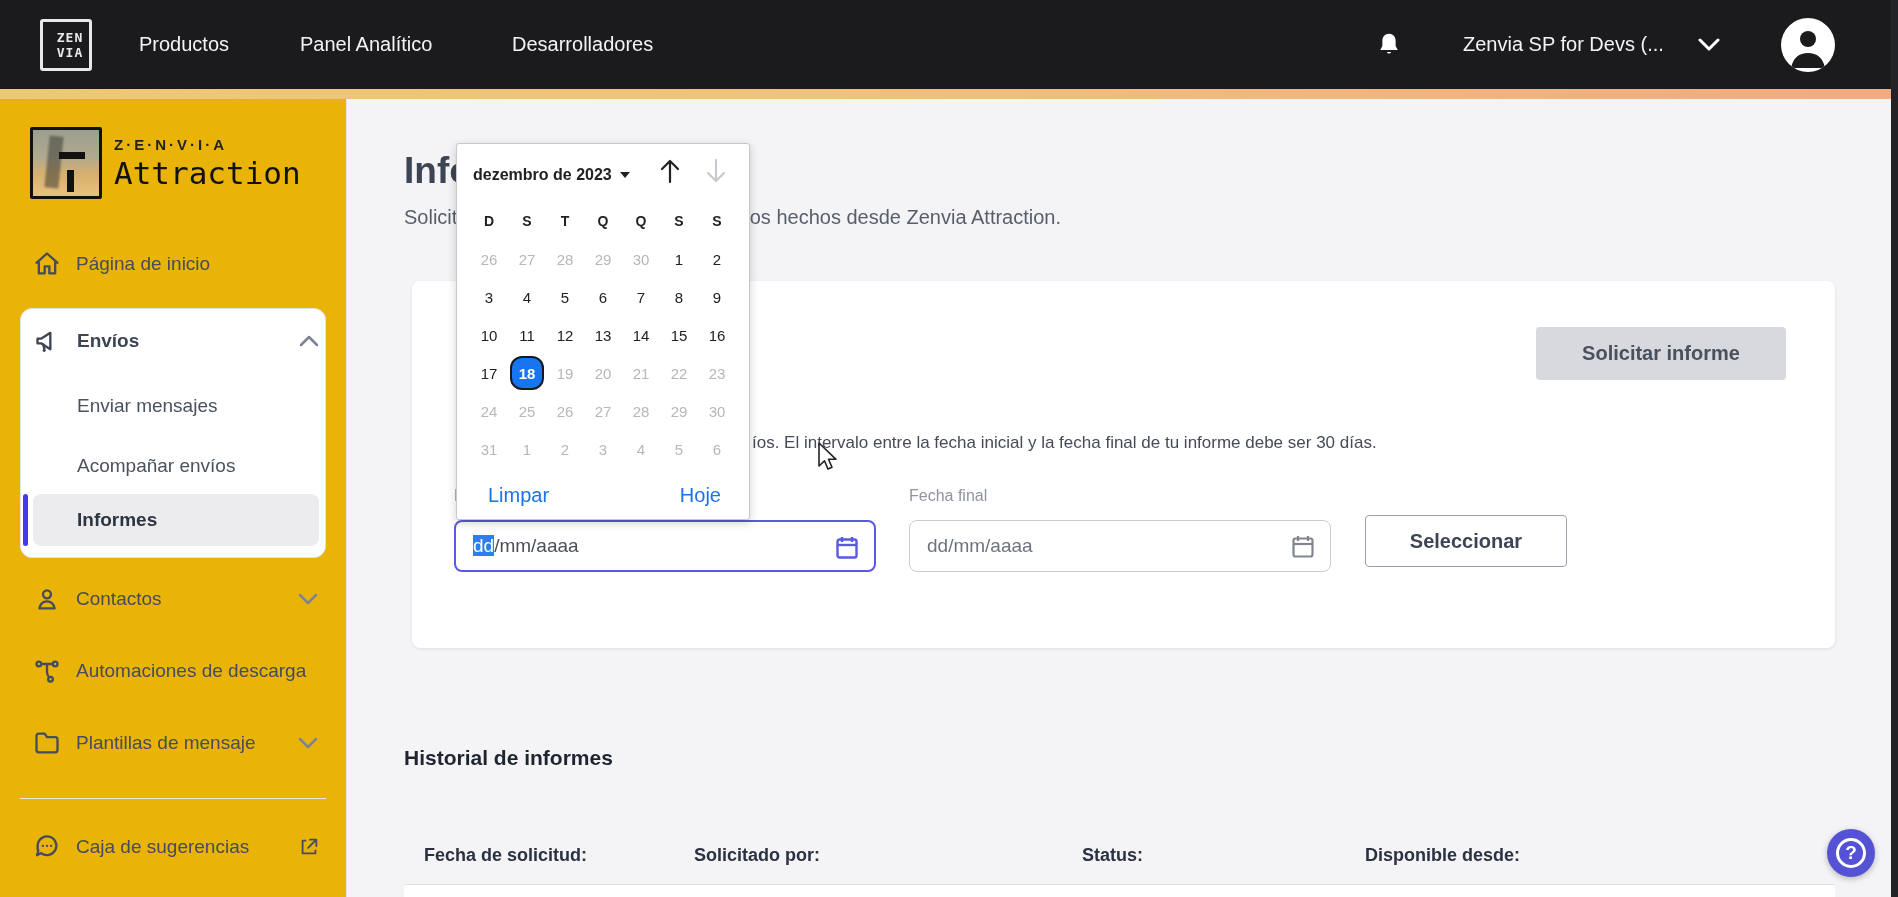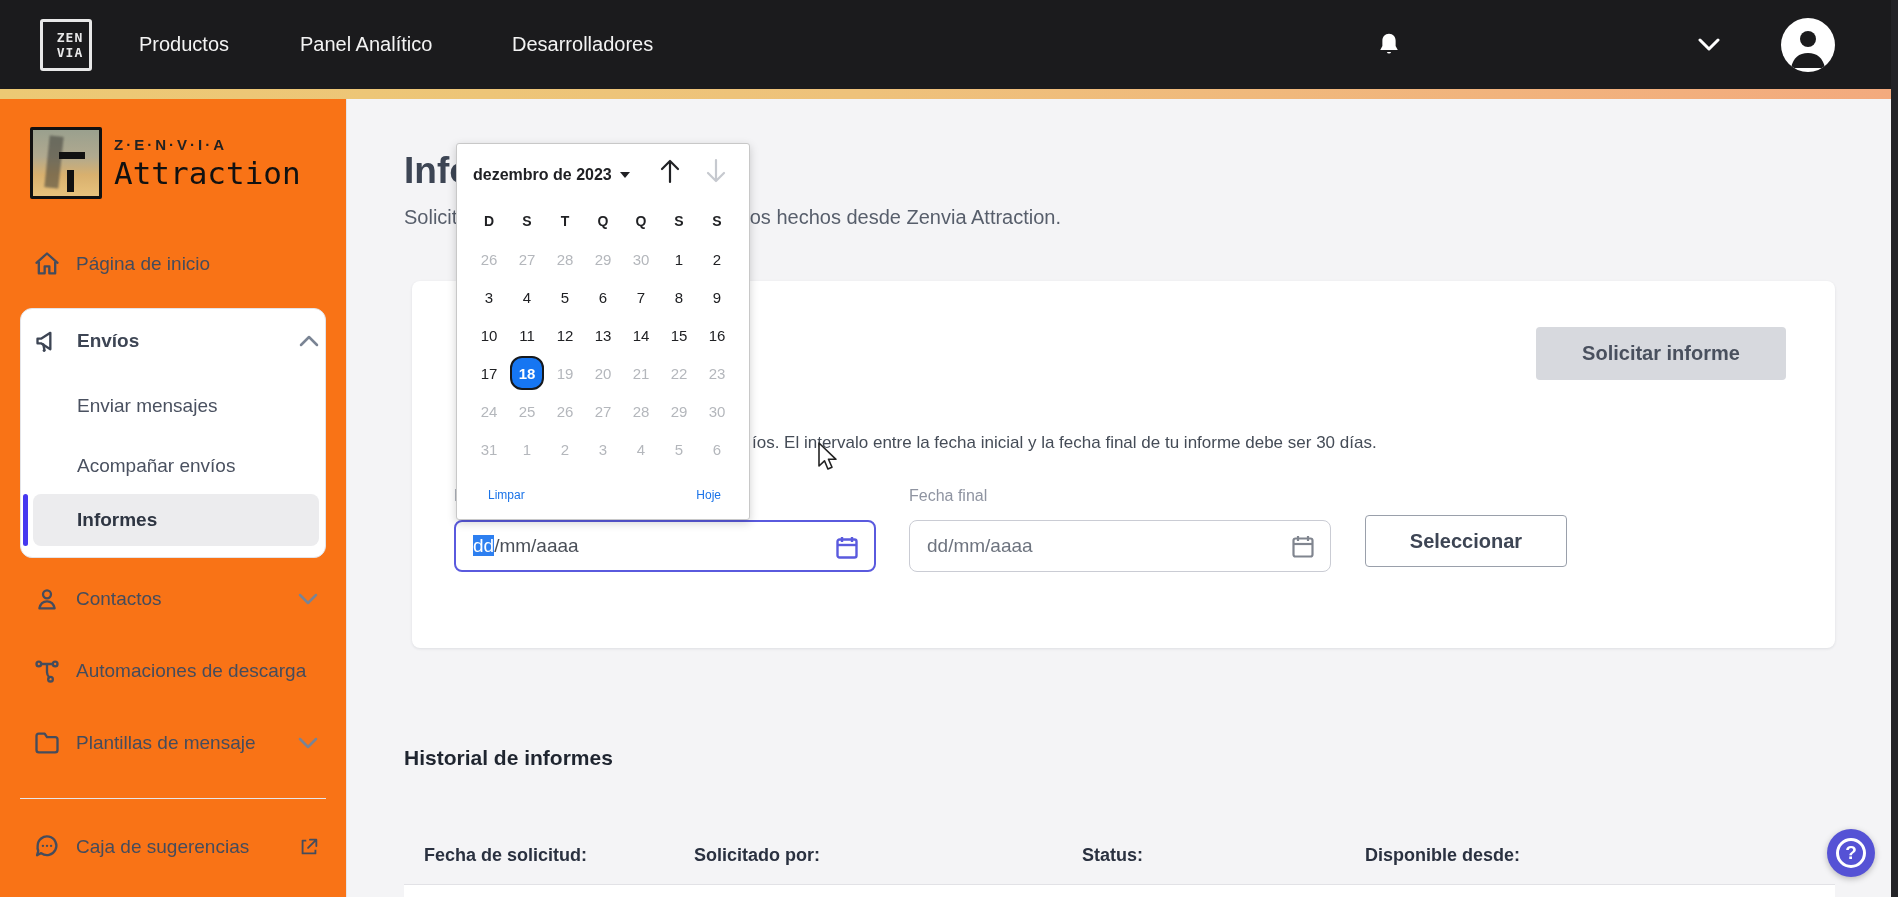--- a/index.html
+++ b/index.html
@@ -22,21 +22,21 @@
   .nav-avatar { position:absolute; left:1781px; top:18px; width:54px; height:54px; border-radius:50%; background:#ffffff; overflow:hidden; cursor:pointer; }
 
   
   .brandbar { position:absolute; left:0; top:89px; width:1898px; height:10px;
               background:linear-gradient(90deg,#ecc974 0%,#eec27b 45%,#f3aa7e 100%); z-index:40; }
 
   
   .edge-strip { position:absolute; right:0; top:0; width:7px; height:897px; background:#232327; z-index:60; }
 
   
-  .sidebar { position:absolute; left:0; top:99px; width:347px; height:798px; background:#f97316; border-right:1px solid #e4e4e8; z-index:20; }
+  .sidebar { position:absolute; left:0; top:99px; width:347px; height:798px; background:#eab308; border-right:1px solid #e4e4e8; z-index:20; }
   .side-logo { position:absolute; left:30px; top:28px; display:flex; align-items:center; gap:12px; cursor:pointer; }
   .side-logo-img { width:72px; height:72px; border:3px solid #111; border-radius:2px; position:relative; overflow:hidden;
                    background:linear-gradient(180deg,#9aa08e 0%,#b0a98f 40%,#d8b06e 68%,#e8c27c 100%); }
   .side-logo-img .funnel { position:absolute; left:14px; top:6px; width:14px; height:52px; background:rgba(60,60,55,.55); filter:blur(1px); transform:rotate(6deg); }
   .side-logo-img .bar1 { position:absolute; left:26px; top:22px; width:26px; height:7px; background:#111; }
   .side-logo-img .bar2 { position:absolute; left:34px; top:40px; width:7px; height:22px; background:#111; }
   .side-logo-text .brand { font-size:15px; letter-spacing:3px; color:#222; font-weight:bold; }
   .side-logo-text .product { font-family:"DejaVu Sans Mono", monospace; font-size:31px; color:#111; margin-top:2px; }
 
   .side-item { position:absolute; left:0; width:347px; height:44px; display:flex; align-items:center; color:#454c5c; font-size:19px; cursor:pointer; }
@@ -90,21 +90,21 @@
   .popup-arrow { position:absolute; top:12px; width:30px; height:34px; cursor:pointer; }
   .arrow-up { left:200px; }
   .arrow-down { left:246px; }
   .cal-grid { position:absolute; left:13px; top:58px; display:grid; grid-template-columns:repeat(7,38px); grid-auto-rows:38px; }
   .cal-cell { display:flex; align-items:center; justify-content:center; font-size:15px; color:#202124; }
   .cal-cell.head { font-size:14px; font-weight:bold; color:#202124; }
   .cal-cell.day { cursor:pointer; }
   .cal-cell.muted { color:#b4b7bc; }
   .cal-cell.selected { width:34px; height:34px; margin:2px; background:#1676f2; color:#ffffff; font-weight:bold;
                        border:2px solid #17191c; border-radius:12px; }
-  .popup-footer-link { position:absolute; top:338px; height:26px; display:flex; align-items:center; font-size:12px; color:#1a73e8; cursor:pointer; }
+  .popup-footer-link { position:absolute; top:338px; height:26px; display:flex; align-items:center; font-size:20px; color:#1a73e8; cursor:pointer; }
   .link-clear { left:31px; }
   .link-today { right:28px; }
 
   
   .hist-title { position:absolute; left:404px; top:746px; font-size:21px; font-weight:bold; color:#1f2530; }
   .hist-subtitle { position:absolute; left:404px; top:779px; font-size:17px; color:#454c57; }
   .hist-header { position:absolute; top:845px; font-size:18px; font-weight:bold; color:#2a3140; }
   .hcol-0 { left:424px; } .hcol-1 { left:694px; } .hcol-2 { left:1082px; } .hcol-3 { left:1365px; }
   .hist-row { position:absolute; left:404px; top:884px; width:1431px; height:13px; background:#ffffff; border-top:1px solid #e2e2e6; }
 
@@ -138,20 +138,23 @@
     <div class="nav-item desarrolladores">
         <span>Desarrolladores</span>
       </div>
 
     <div class="nav-bell">
       <svg width="30" height="30" viewBox="0 0 24 24">
           <path d="M12 3c-3.2 0-5.3 2.4-5.3 5.5v4.2L5 16h14l-1.7-3.3V8.5C17.3 5.4 15.2 3 12 3z" fill="#ffffff"></path>
           <path d="M10.3 17.5a1.8 1.8 0 0 0 3.4 0z" fill="#ffffff"></path>
         </svg>
     </div>
+    <div class="nav-account">
+        <span>Zenvia SP for Devs (...</span>
+      </div>
     <div class="nav-caret">
       <svg width="22" height="14" viewBox="0 0 22 14">
           <polyline points="2,2 11,11 20,2" fill="none" stroke="#ffffff" stroke-width="3" stroke-linecap="round" stroke-linejoin="round"></polyline>
         </svg>
     </div>
     <div class="nav-avatar">
       <svg width="54" height="54" viewBox="0 0 54 54">
           <circle cx="27" cy="21" r="8" fill="#1b1b1d"></circle>
           <path d="M10 50c2-10 8-15 17-15s15 5 17 15z" fill="#1b1b1d"></path>
         </svg>

